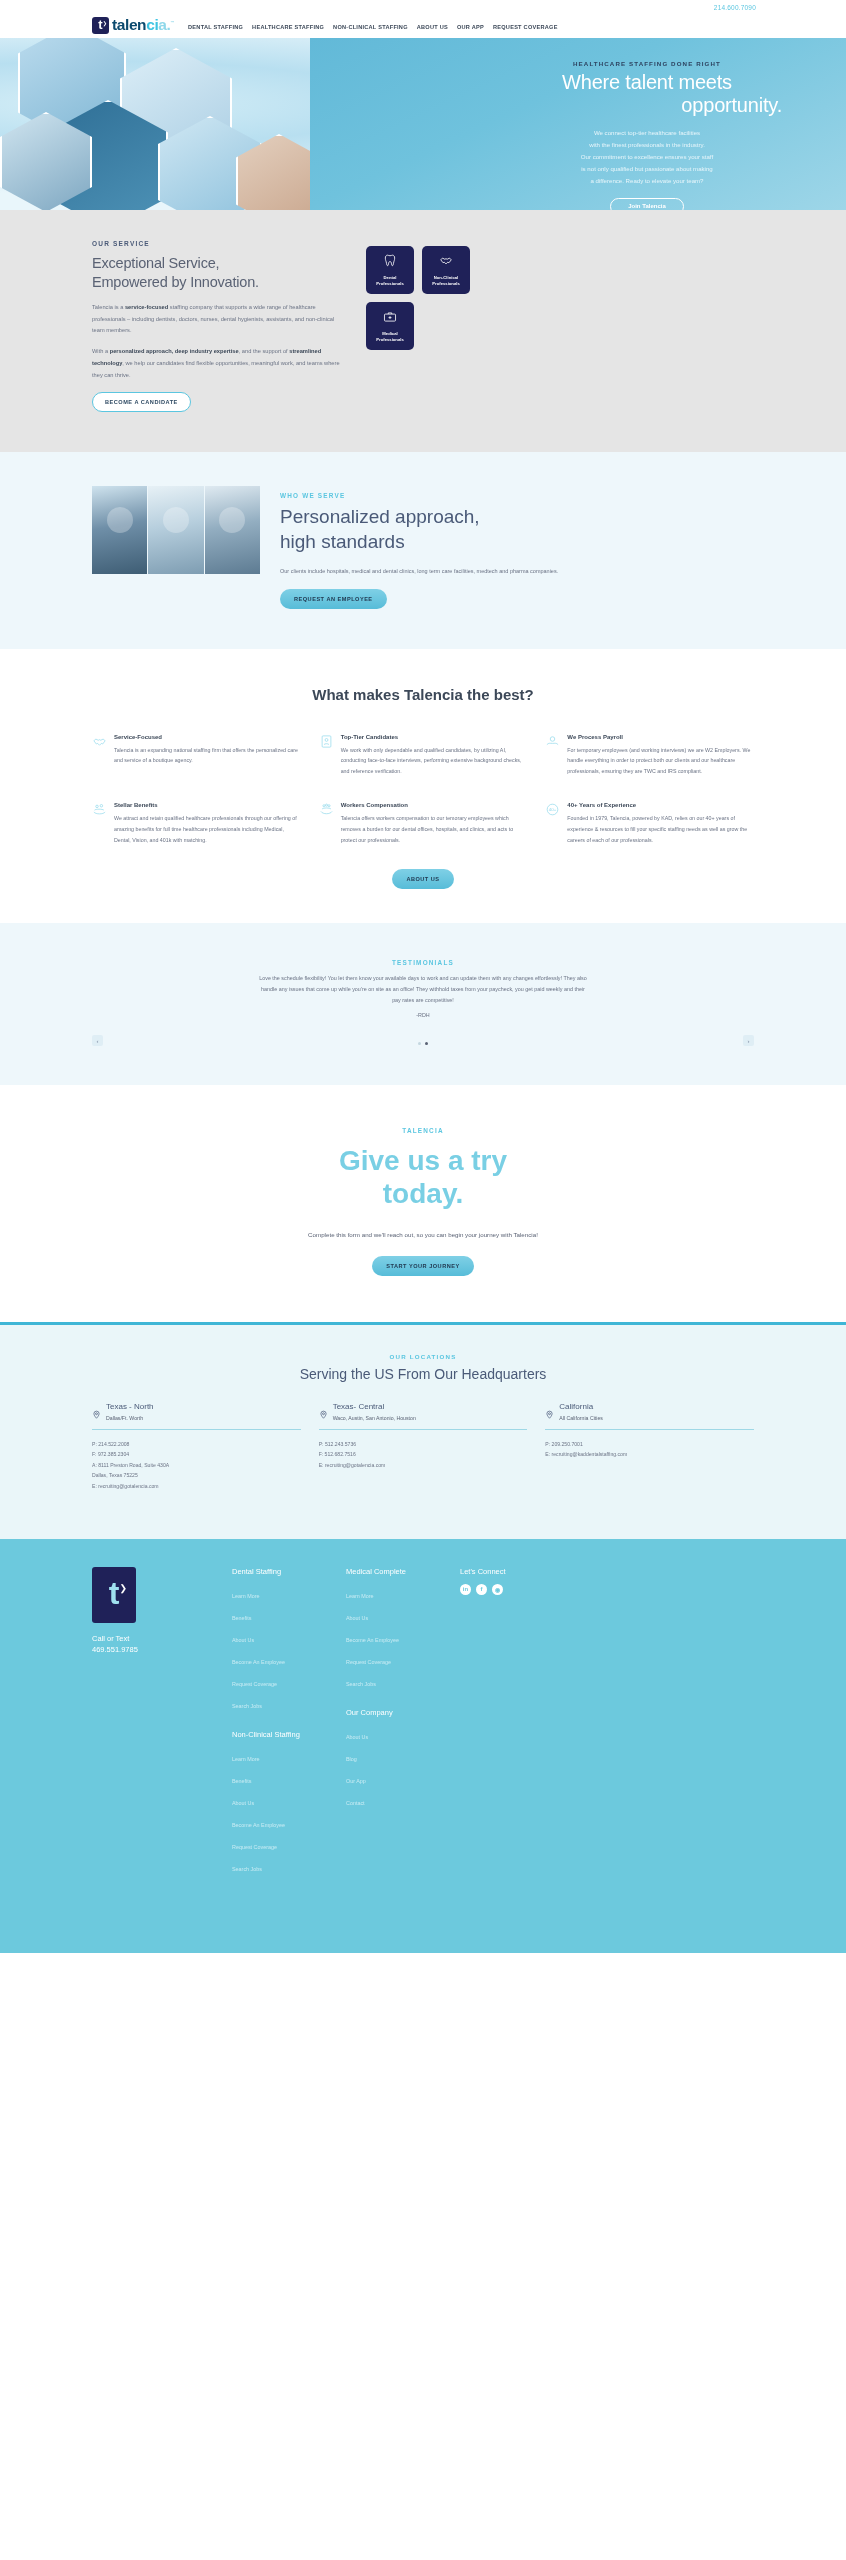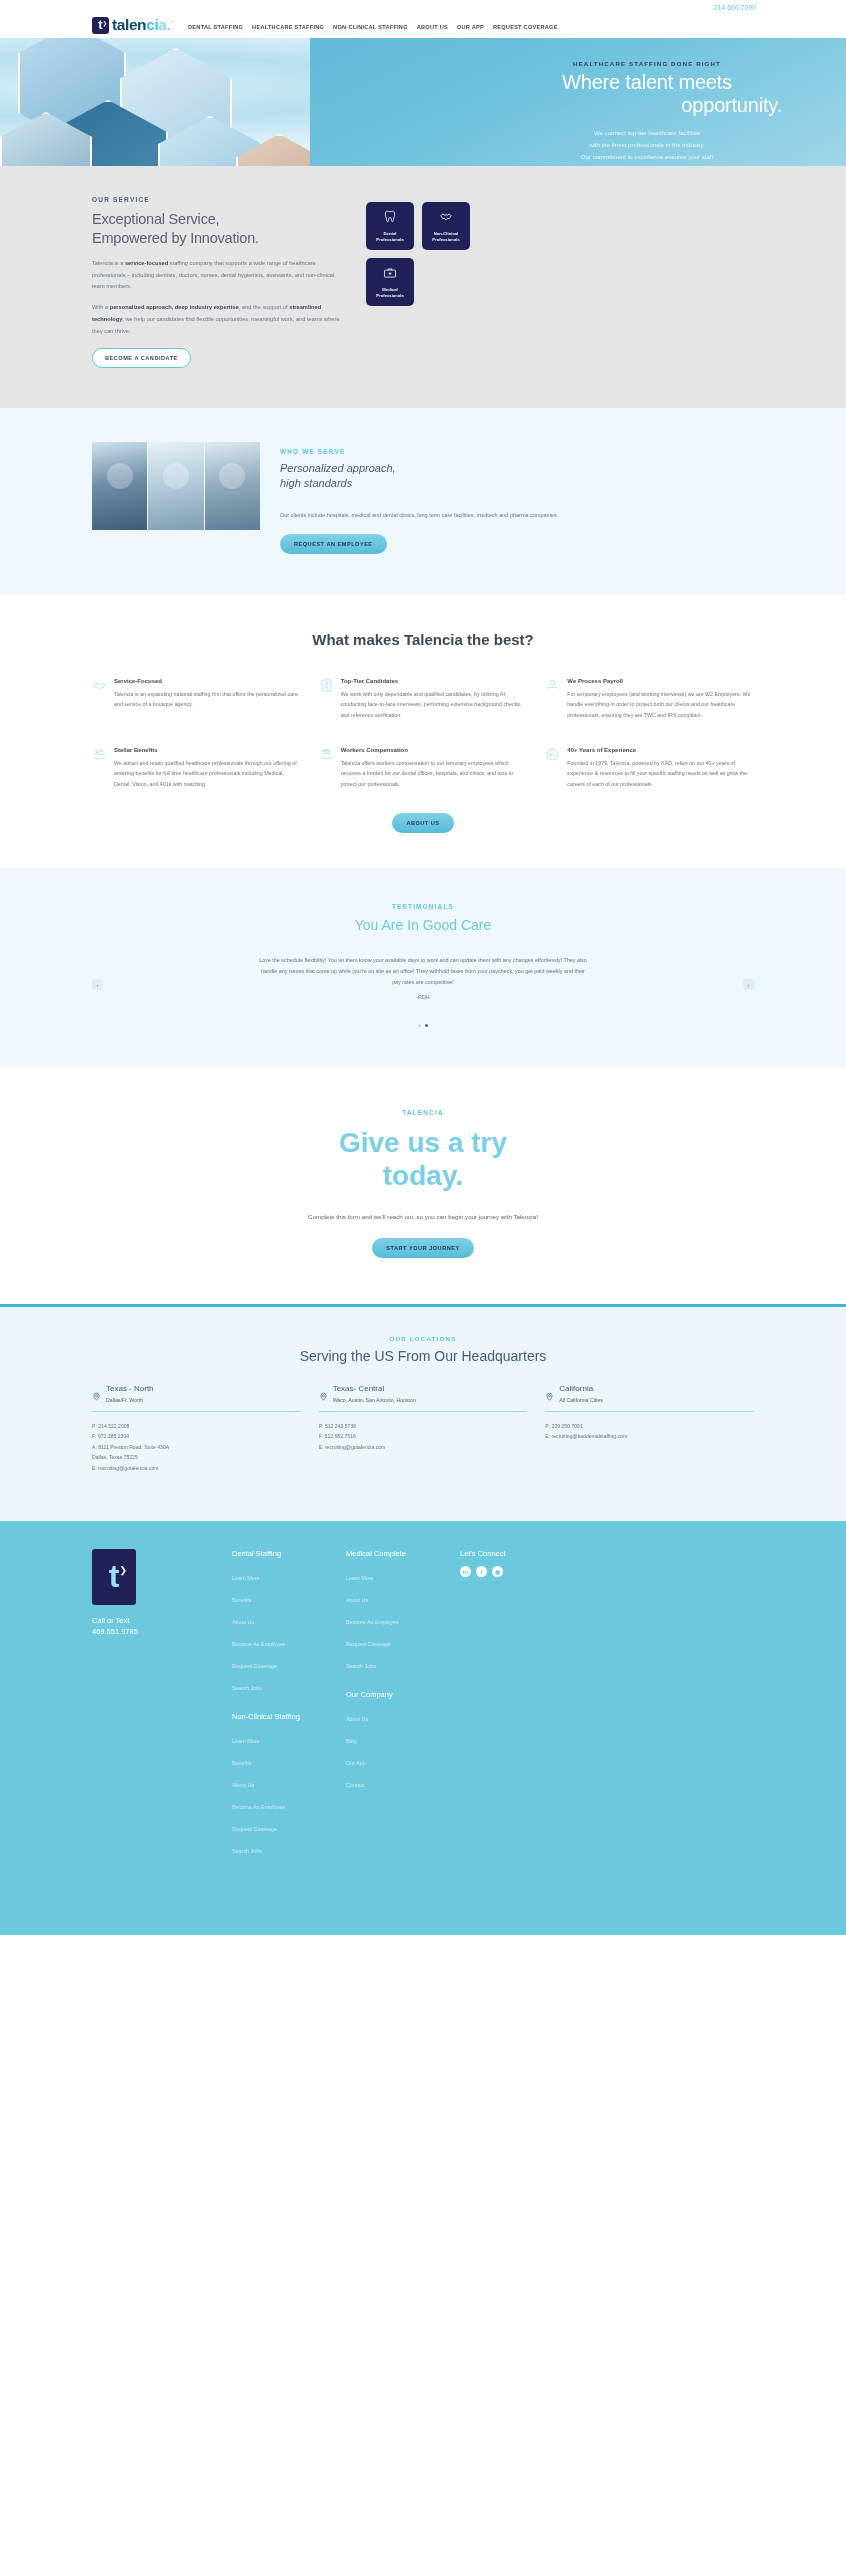--- a/index.html
+++ b/index.html
@@ -70,21 +70,21 @@
     color: #3c4858;
     text-decoration: none;
     letter-spacing: .25px;
     font-weight: 600;
     white-space: nowrap;
   }
 
   
   .hero {
     position: relative;
-    height: 128px;
+    height: 172px;
     display: flex;
     overflow: hidden;
   }
   .hero-images {
     position: absolute; inset: 0;
     background:
       radial-gradient(ellipse at 12% 38%, #d5eef7 0%, #b8dff0 28%, #e9f6fb 60%),
       linear-gradient(120deg,#cfe9f5 0%, #eaf5fa 40%, #dcedf6 70%, #c8e3f0 100%);
   }
   .hex {
@@ -208,22 +208,22 @@
     width:26px; height:26px; border-radius:50%;
     background: rgba(255,255,255,.28);
     transform: translateX(-50%);
   }
   .serve-right { flex: 1; padding-top: 6px; }
   .serve-eyebrow {
     font-size: 6.4px; letter-spacing: 1.2px; font-weight: 700;
     color: #5bc6e0; margin-bottom: 6px;
   }
   .serve-h2 {
-    font-size: 11px; font-weight: 400; line-height: 1.3;
-    color: #4a5a78; margin-bottom: 20px; font-style: italic;
+    font-size: 19px; font-weight: 400; line-height: 1.3;
+    color: #4a5a78; margin-bottom: 11px;
   }
   .serve-p { font-size: 5.5px; line-height: 1.95; color: #6b7385; margin-bottom: 11px; }
   .btn-solid {
     display: inline-block;
     background: linear-gradient(180deg,#7fd0e6 0%,#57bcd8 100%);
     border: none; border-radius: 11px;
     padding: 7px 14px;
     font-size: 5.6px; font-weight: 700;
     color: #223a52; letter-spacing: .5px;
     cursor: pointer;
@@ -534,21 +534,20 @@
     </div>
 
   </div>
   <div class="best-btn-wrap">
     <button class="btn-solid">ABOUT US</button>
   </div>
 </section>
 
 <section class="testi">
   <div class="testi-eyebrow">TESTIMONIALS</div>
-  <h2 class="testi-h2">You Are In Good Care</h2>
   <div class="testi-arrow left">‹</div>
   <div class="testi-arrow right">›</div>
   <p class="testi-quote">Love the schedule flexibility! You let them know your available days to work and can update them with any changes effortlessly! They also handle any issues that come up while you're on site as an office! They withhold taxes from your paycheck, you get paid weekly and their pay rates are competitive!</p>
   <div class="testi-author">-RDH</div>
   <div class="dots">
     <span class="dot"></span>
     <span class="dot active"></span>
   </div>
 </section>
 

